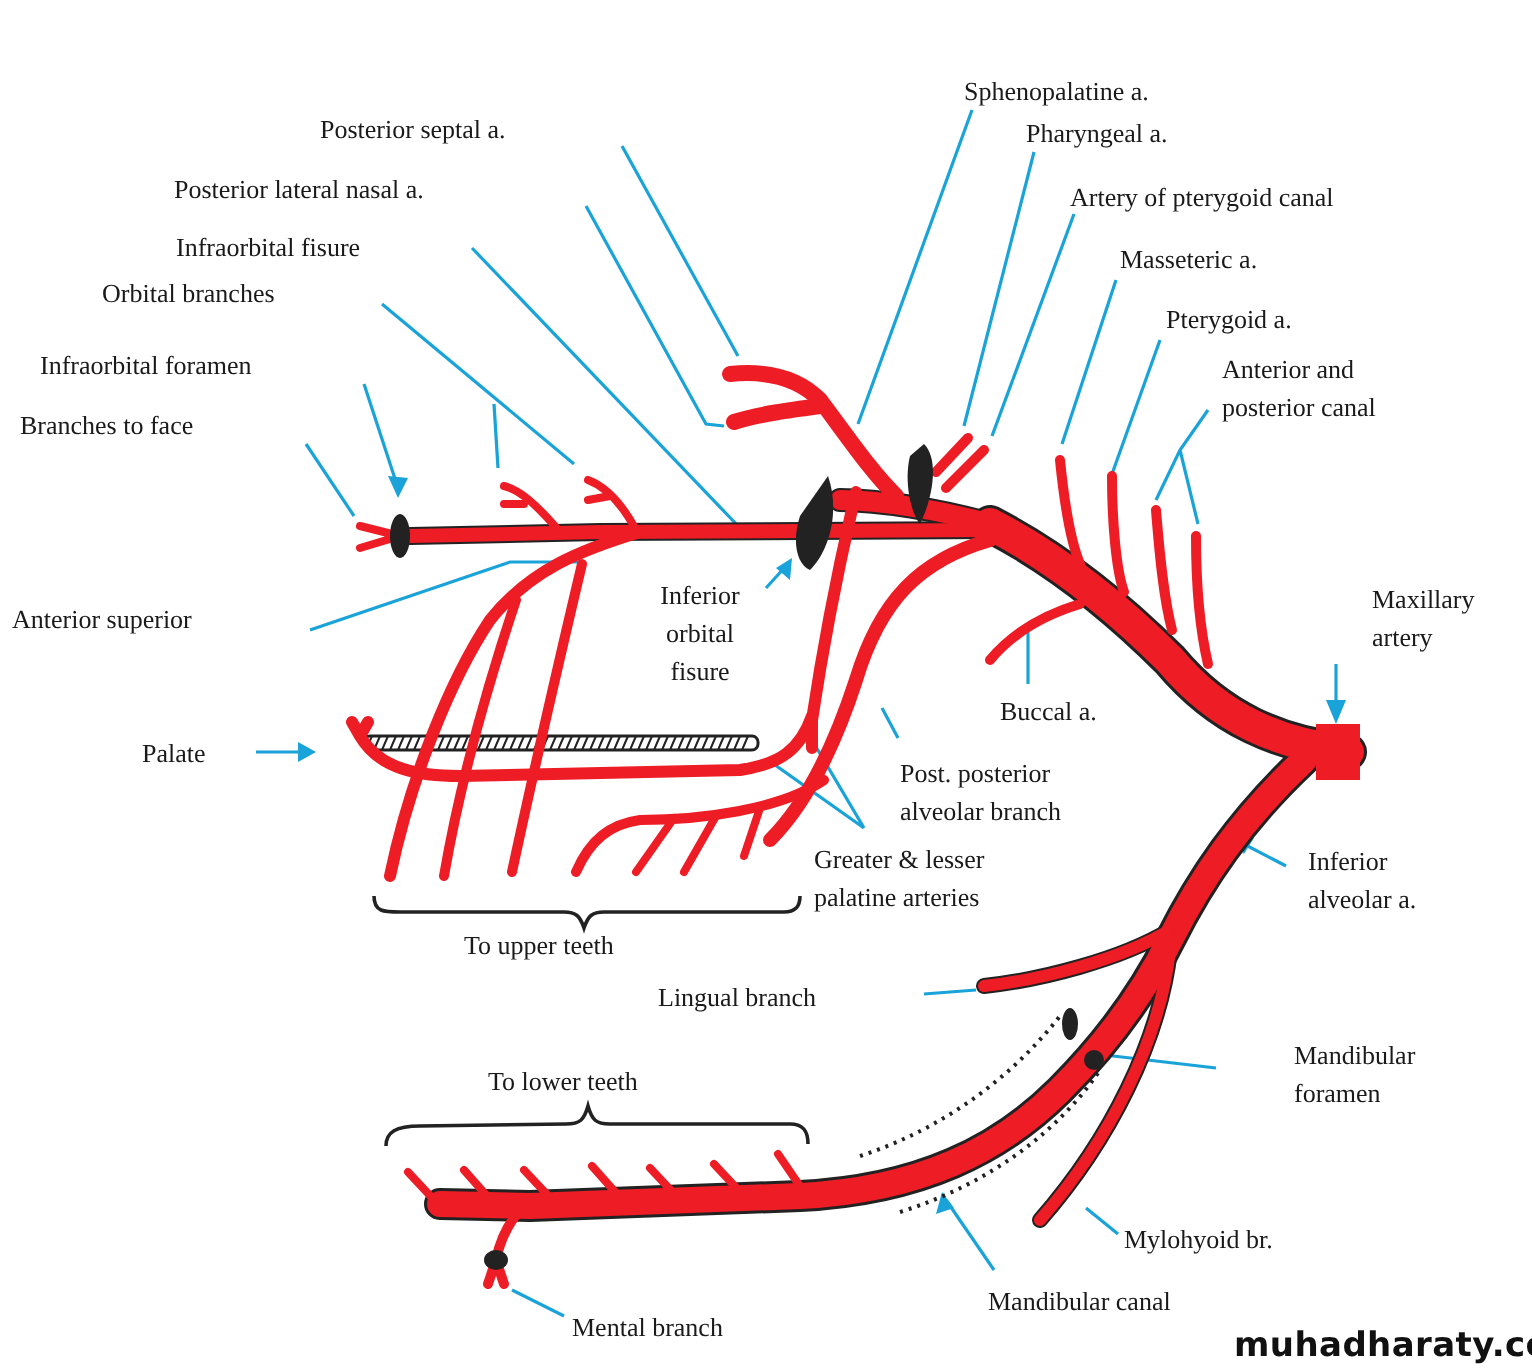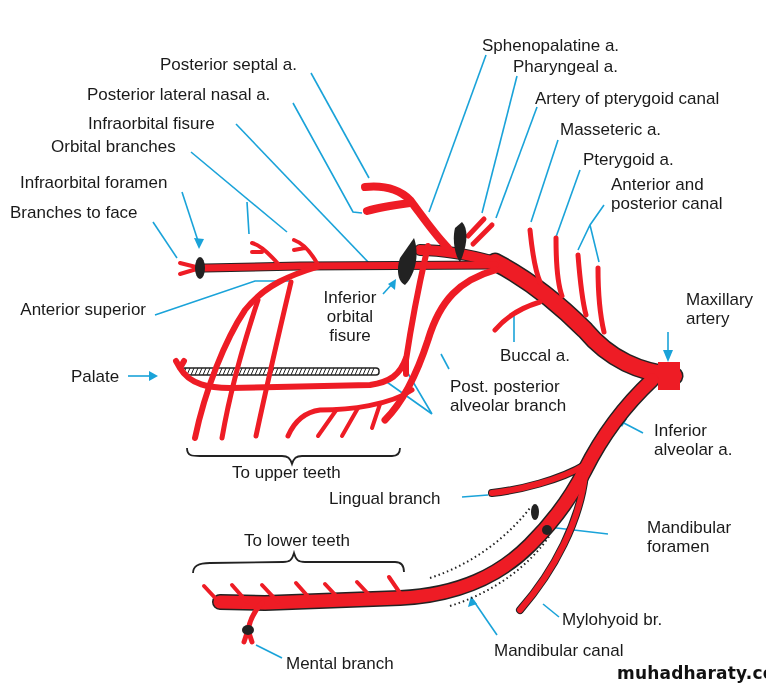--- a/index.html
+++ b/index.html
@@ -1,20 +1,20 @@
 <!DOCTYPE html>
 <html><head>
 <meta charset="utf-8">
 <style>
   html, body { margin: 0; padding: 0; background: #ffffff; }
   body { width: 766px; height: 686px; position: relative; overflow: hidden; font-family: "Liberation Sans", sans-serif; }
   #diagram { position: absolute; left: 0; top: 0; width: 766px; height: 686px; }
-  .lbl { position: absolute; font-family: Liberation Sans, sans-serif; font-size: 17px; color: #1a1a1a; line-height: 19px; white-space: nowrap; }
+  .lbl { position: absolute; font-family: Liberation Serif, serif; font-size: 13px; color: #1a1a1a; line-height: 19px; white-space: nowrap; }
   .lbl.c { text-align: center; }
-  .lbl.r { text-align: right; }
+  .lbl.r { text-align: left; }
   .wm { position: absolute; font-family: "DejaVu Sans", sans-serif; font-weight: bold; font-size: 17px; color: #111; letter-spacing: 0.2px; }
   .art { fill: none; stroke: #ee1c25; stroke-linecap: round; stroke-linejoin: round; }
   .outl { fill: none; stroke: #222; stroke-linecap: round; stroke-linejoin: round; }
   .ldr { fill: none; stroke: #1aa3d9; stroke-width: 1.6; }
   .bone { fill: #222; }
   .dots { fill: none; stroke: #222; stroke-width: 2; stroke-dasharray: 1.5 3; }
   .brace { fill: none; stroke: #222; stroke-width: 1.8; }
   .pal { fill: #fff; stroke: #222; stroke-width: 1.5; }
 </style>
 </head>
@@ -172,20 +172,22 @@
 <div class="lbl" style="left:686px;top:290px">
   <div>Maxillary</div>
   <div>artery</div>
 </div>
 <div class="lbl" style="left:500px;top:346px">Buccal a.</div>
 <div class="lbl" style="left:450px;top:377px">
   <div>Post. posterior</div>
   <div>alveolar branch</div>
 </div>
 <div class="lbl" style="left:407px;top:420px">
+  <div>Greater &amp; lesser</div>
+  <div>palatine arteries</div>
 </div>
 <div class="lbl" style="left:654px;top:421px">
   <div>Inferior</div>
   <div>alveolar a.</div>
 </div>
 <div class="lbl" style="left:329px;top:489px">Lingual branch</div>
 <div class="lbl" style="left:647px;top:518px">
   <div>Mandibular</div>
   <div>foramen</div>
 </div>

